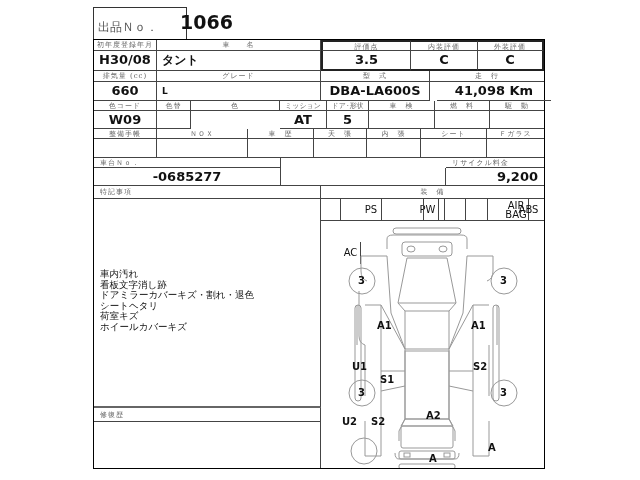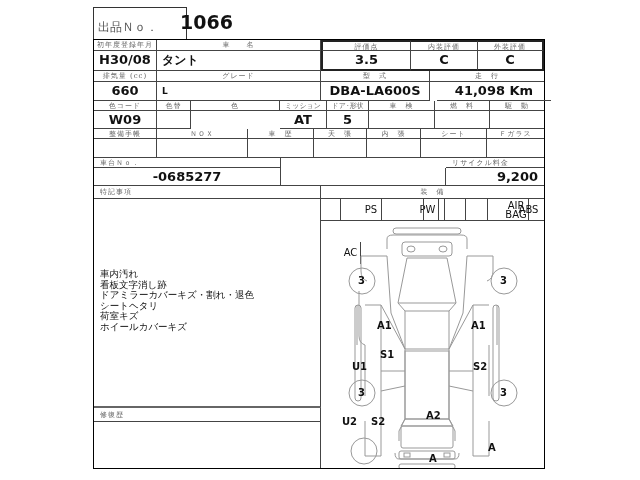--- a/index.html
+++ b/index.html
@@ -173,21 +173,21 @@
       <circle cx="183" cy="172" r="13"></circle>
       <circle cx="43" cy="230" r="13"></circle>
     </svg>
     <span class="mark" style="left:37px;top:54px;">3</span>
     <span class="mark" style="left:179px;top:54px;">3</span>
     <span class="mark" style="left:37px;top:166px;">3</span>
     <span class="mark" style="left:179px;top:166px;">3</span>
     <span class="mark" style="left:56px;top:99px;">A1</span>
     <span class="mark" style="left:150px;top:99px;">A1</span>
     <span class="mark" style="left:31px;top:140px;text-align:center;">U1</span>
-    <span class="mark" style="left:59px;top:128px;">S1</span>
+    <span class="mark" style="left:59px;top:153px;">S1</span>
     <span class="mark" style="left:152px;top:140px;">S2</span>
     <span class="mark" style="left:21px;top:195px;text-align:right;">U2</span>
     <span class="mark" style="left:50px;top:195px;">S2</span>
     <span class="mark" style="left:105px;top:189px;">A2</span>
     <span class="mark" style="left:167px;top:221px;">A</span>
     <span class="mark" style="left:108px;top:232px;">A</span>
   </div>
 </div>
 
 </body></html>

